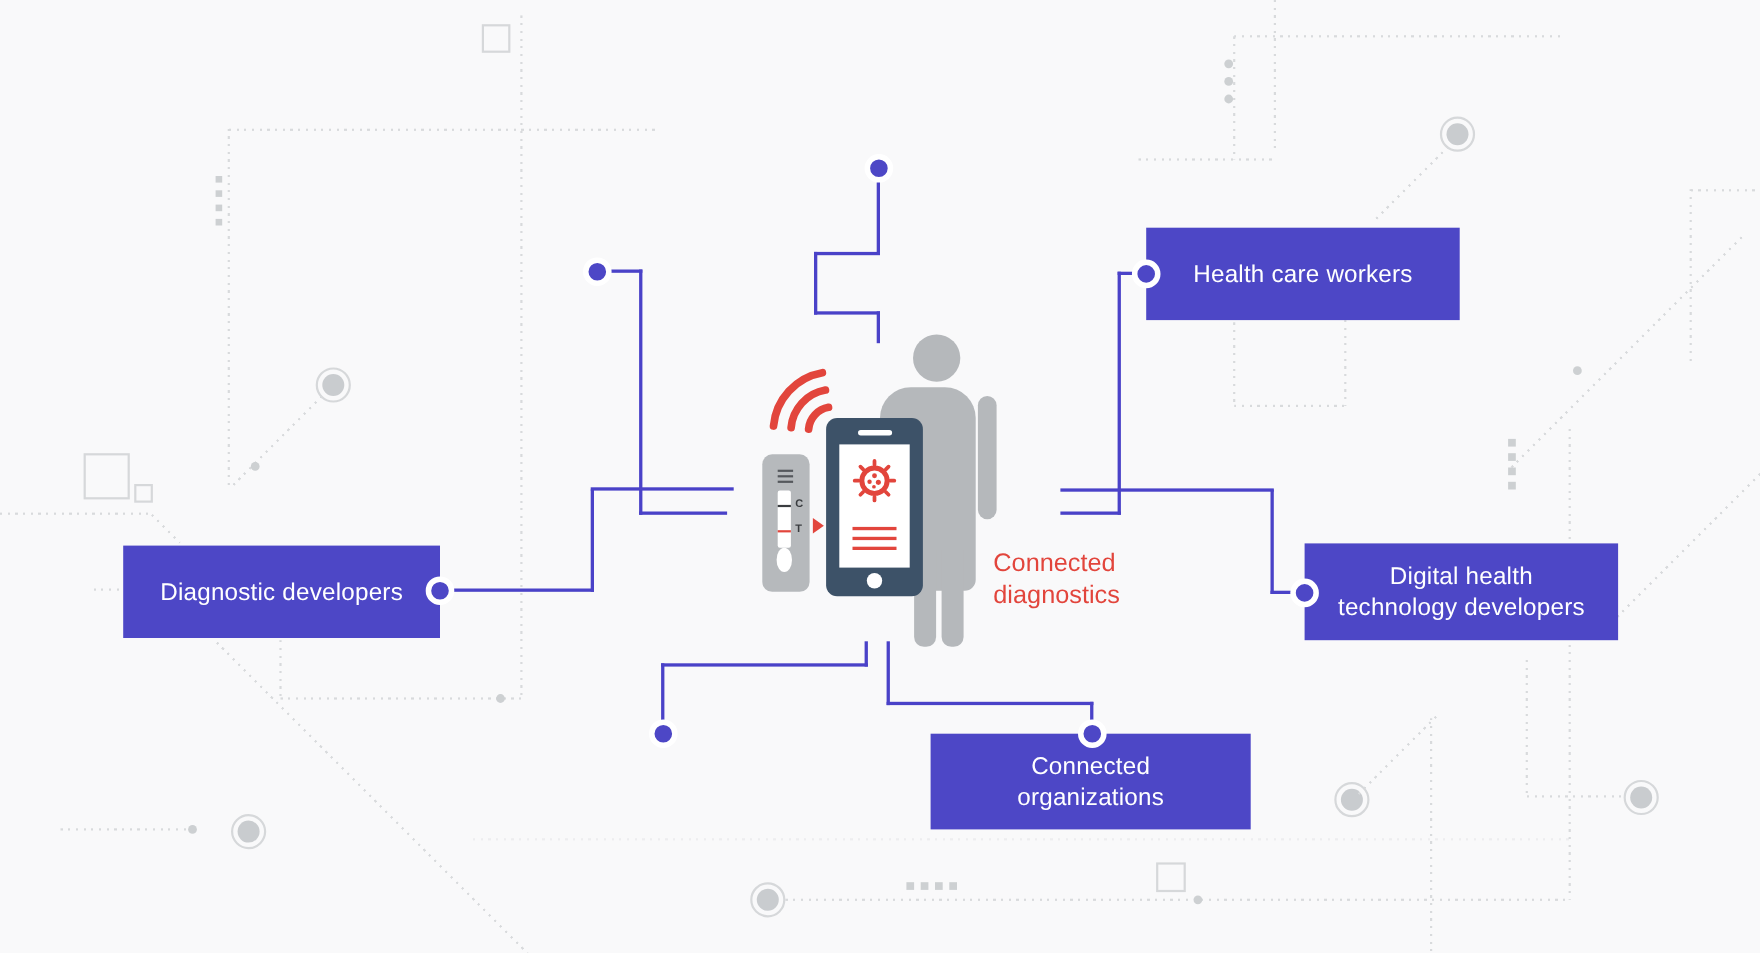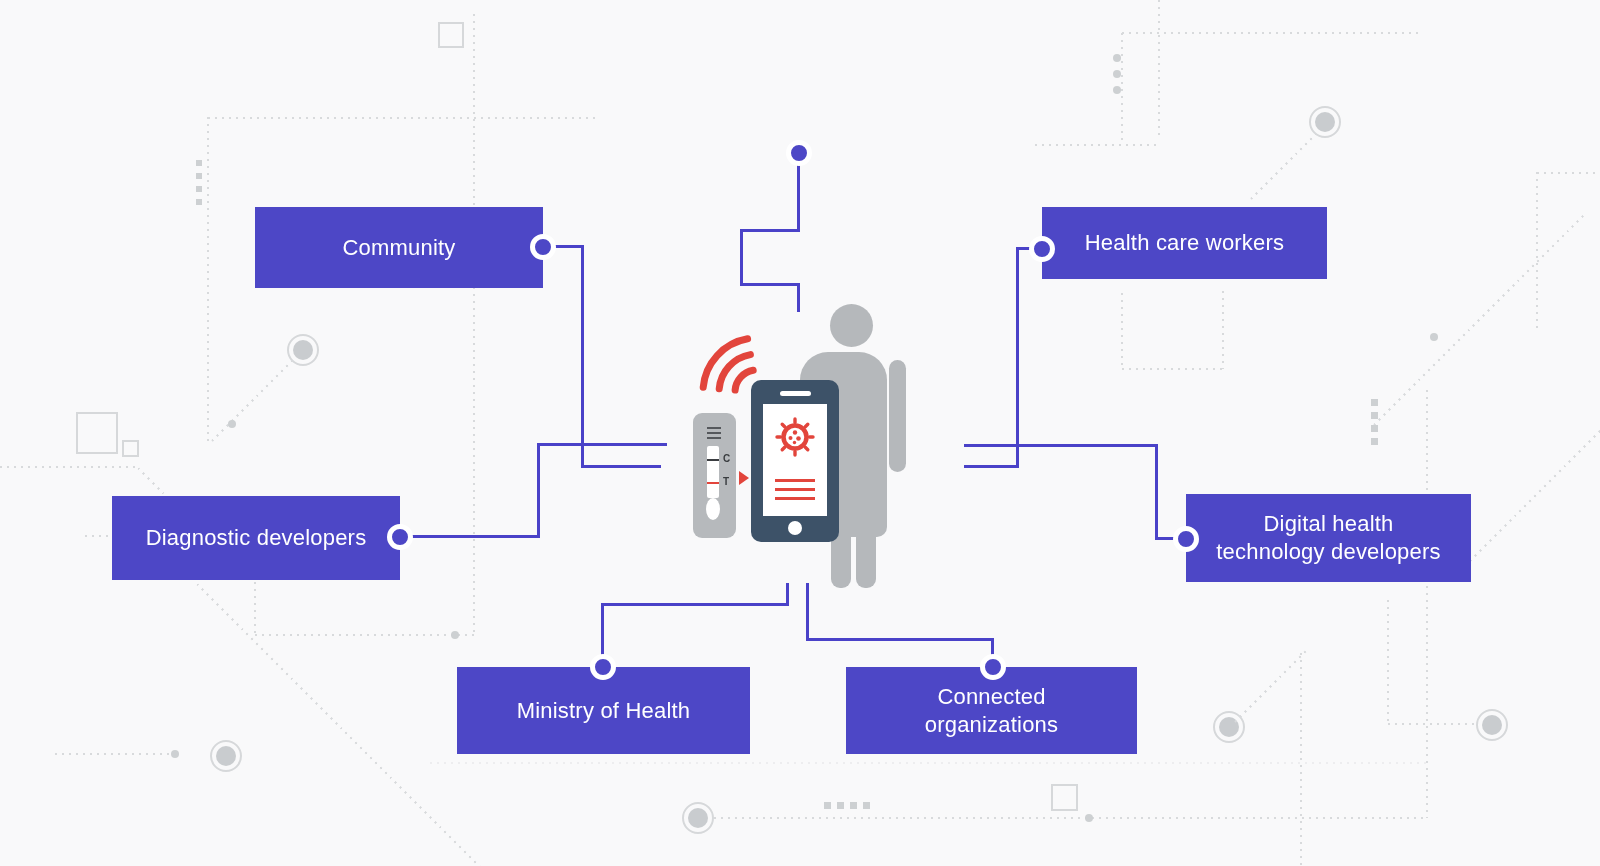--- a/index.html
+++ b/index.html
@@ -203,35 +203,33 @@
         <circle cx="17.5" cy="23" r="2"></circle>
         <circle cx="25.5" cy="23.5" r="2.3"></circle>
         <circle cx="21.5" cy="27.5" r="1.7"></circle>
       </g>
     </svg>
     <div class="phone-part" style="left:775px;top:479px;width:40px;height:3px;background:#e2453c;"></div>
     <div class="phone-part" style="left:775px;top:488px;width:40px;height:3px;background:#e2453c;"></div>
     <div class="phone-part" style="left:775px;top:497px;width:40px;height:3px;background:#e2453c;"></div>
   </div>
 
-
-  <div class="sbox" style="left:255px;top:207px;width:288px;height:81px;">
-    <span>Community</span>
-  </div>
-  <div class="sbox" style="left:1042px;top:207px;width:285px;height:72px;">
+  <div id="caption">
+    <div>Connected</div>
+    <div>diagnostics</div>
+  </div>
+
+  <div class="sbox" style="left:1042px;top:207px;width:285px;height:84px;">
     <span>Health care workers</span>
   </div>
   <div class="sbox" style="left:112px;top:496px;width:288px;height:84px;">
     <span>Diagnostic developers</span>
   </div>
   <div class="sbox" style="left:1186px;top:494px;width:285px;height:88px;">
     <span style="display:inline-block;max-width:232px;">Digital health technology developers</span>
-  </div>
-  <div class="sbox" style="left:457px;top:667px;width:293px;height:87px;">
-    <span>Ministry of Health</span>
   </div>
   <div class="sbox" style="left:846px;top:667px;width:291px;height:87px;">
     <span style="display:inline-block;max-width:200px;">Connected organizations</span>
   </div>
 
   <div class="node" style="left:786px;top:140px;"></div>
   <div class="node" style="left:530px;top:234px;"></div>
   <div class="node" style="left:1029px;top:236px;"></div>
   <div class="node" style="left:387px;top:524px;"></div>
   <div class="node" style="left:1173px;top:526px;"></div>

